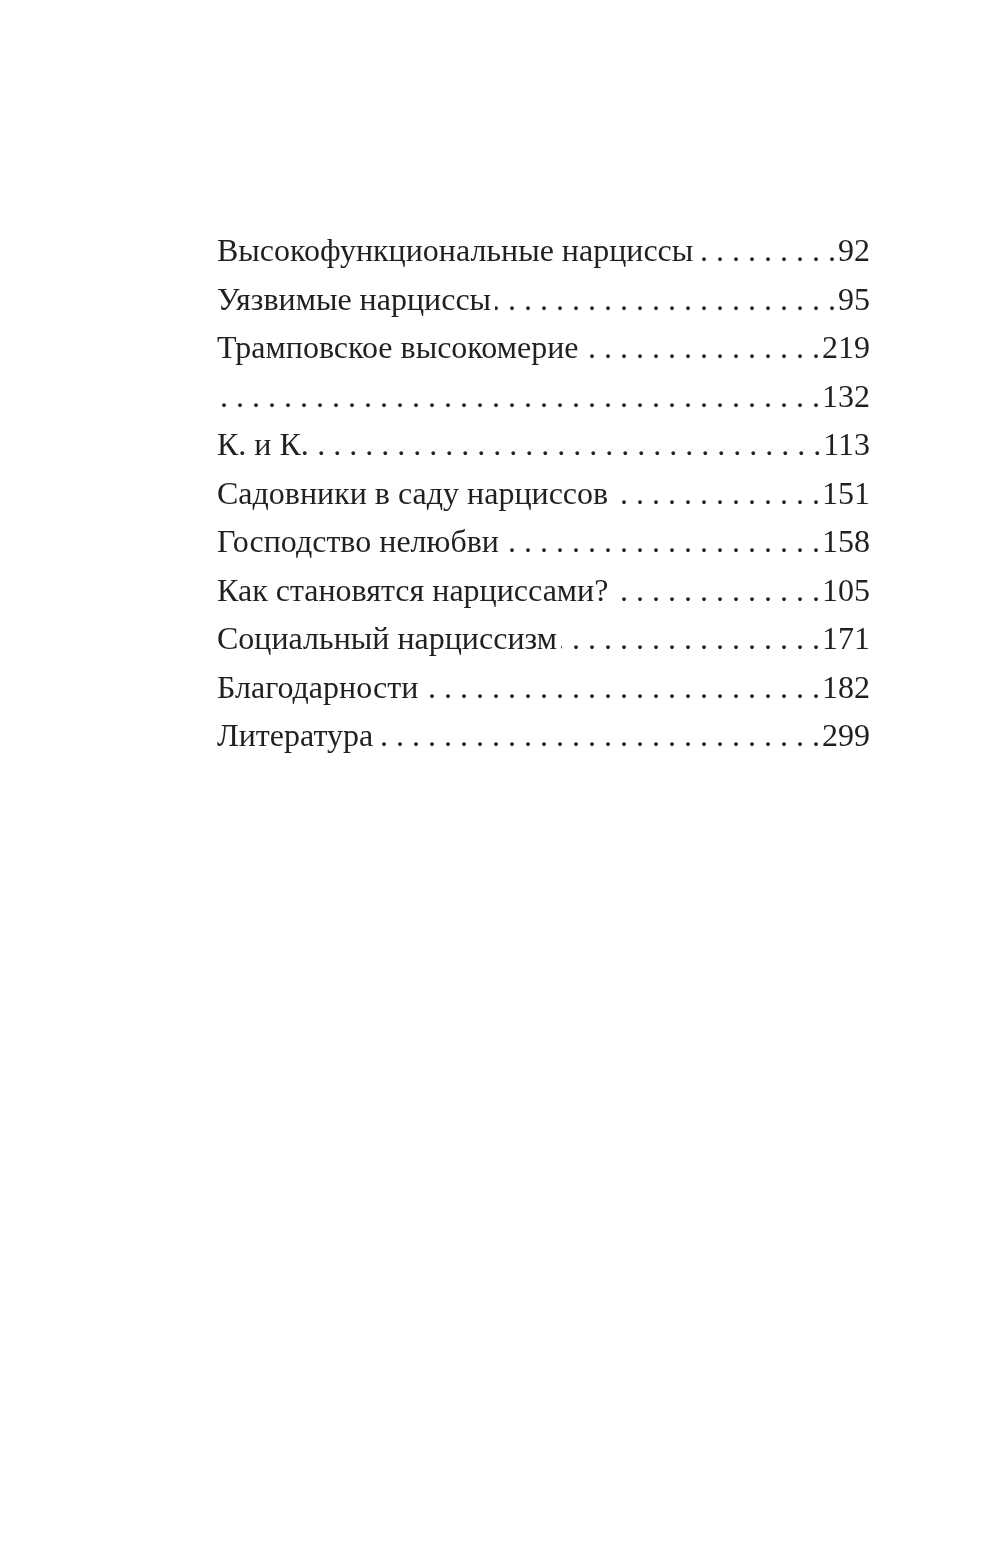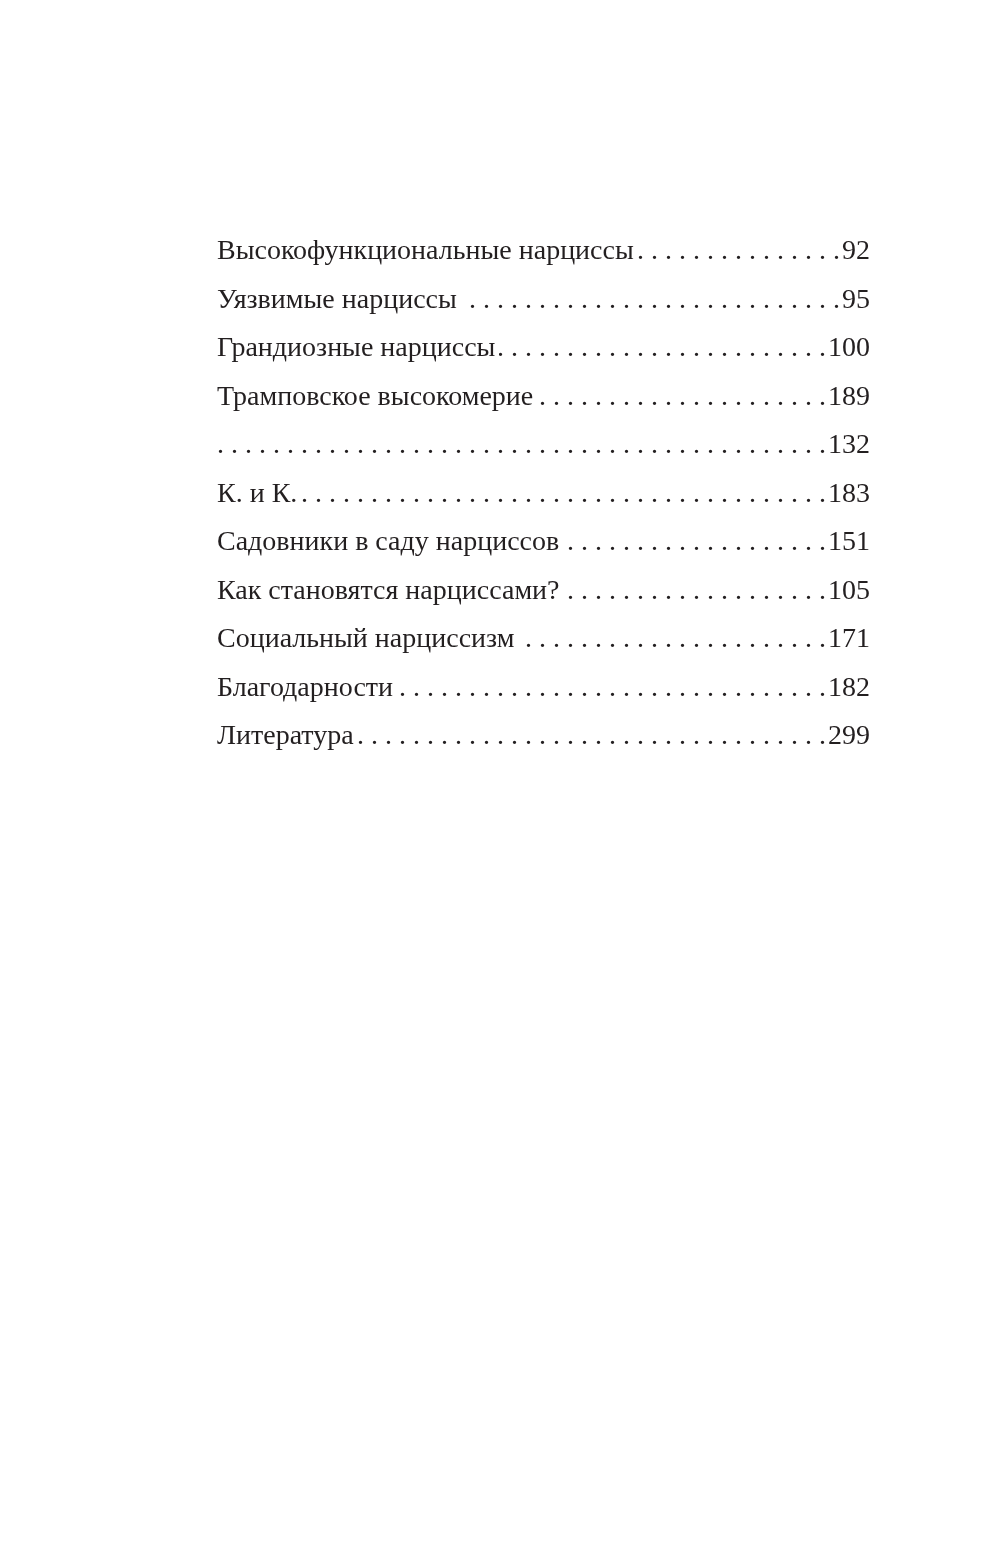--- a/index.html
+++ b/index.html
@@ -21,21 +21,21 @@
       top: 230px;
       width: 653px;
       margin: 0;
       padding: 0;
       list-style: none;
     }
     .toc-row {
       display: flex;
       align-items: baseline;
       height: 48.5px;
-      font-size: 28px;
+      font-size: 32px;
       line-height: 40px;
       white-space: nowrap;
       overflow: hidden;
     }
     .toc-title {
       flex: 0 0 auto;
       padding-right: 4px;
     }
     .toc-leader {
       flex: 1 1 auto;
@@ -64,42 +64,42 @@
     <span class="toc-title">Высокофункциональные нарциссы</span>
     <span class="toc-leader"></span>
     <span class="toc-page">92</span>
   </li>
   <li class="toc-row">
     <span class="toc-title">Уязвимые нарциссы</span>
     <span class="toc-leader"></span>
     <span class="toc-page">95</span>
   </li>
   <li class="toc-row">
-    <span class="toc-title">Грандиозные нарциссы</span>
-    <span class="toc-leader"></span>
-    <span class="toc-page">100</span>
-  </li>
-  <li class="toc-row">
     <span class="toc-title">Трамповское высокомерие</span>
     <span class="toc-leader"></span>
-    <span class="toc-page">189</span>
+    <span class="toc-page">219</span>
   </li>
   <li class="toc-row">
     <span class="toc-leader"></span>
     <span class="toc-page">132</span>
   </li>
   <li class="toc-row">
     <span class="toc-title">К. и К.</span>
     <span class="toc-leader"></span>
-    <span class="toc-page">183</span>
+    <span class="toc-page">113</span>
   </li>
   <li class="toc-row">
     <span class="toc-title">Садовники в саду нарциссов</span>
     <span class="toc-leader"></span>
     <span class="toc-page">151</span>
+  </li>
+  <li class="toc-row">
+    <span class="toc-title">Господство нелюбви</span>
+    <span class="toc-leader"></span>
+    <span class="toc-page">158</span>
   </li>
   <li class="toc-row">
     <span class="toc-title">Как становятся нарциссами?</span>
     <span class="toc-leader"></span>
     <span class="toc-page">105</span>
   </li>
   <li class="toc-row">
     <span class="toc-title">Социальный нарциссизм</span>
     <span class="toc-leader"></span>
     <span class="toc-page">171</span>

